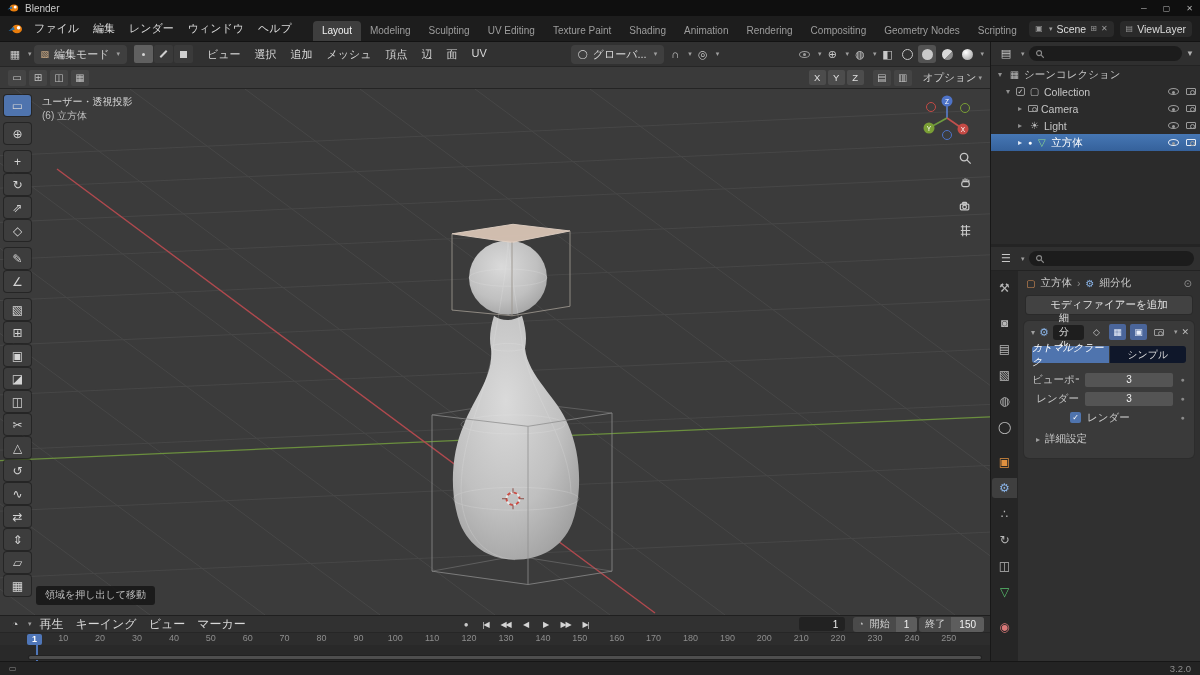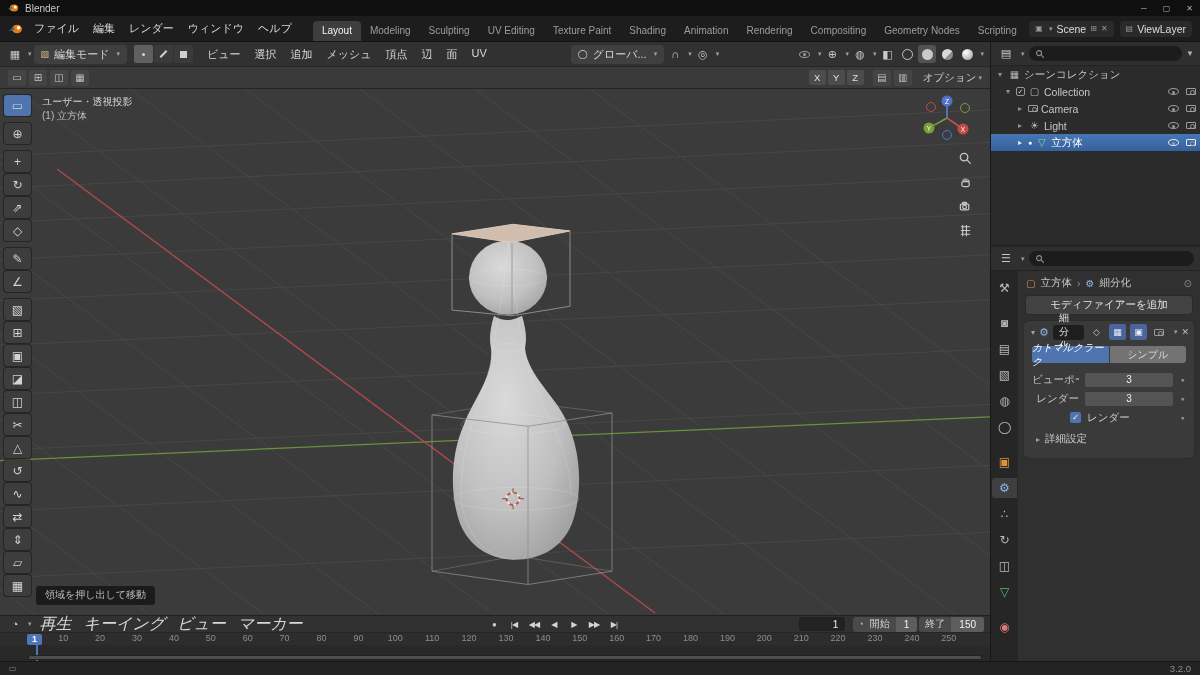--- a/index.html
+++ b/index.html
@@ -57,21 +57,21 @@
   .tool-btn.gap { margin-top:5px; }
   .tglyph { font-size:12px; color:#d4d4d4; line-height:1; }
   .gizmo { position:absolute; right:12px; top:2px; }
   .navcol { position:absolute; right:16px; top:60px; display:flex; flex-direction:column; gap:6px; align-items:center; }
   .nav-btn { width:18px; height:18px; border-radius:50%; display:flex; align-items:center; justify-content:center; }
   .hint { position:absolute; left:36px; bottom:10px; background:rgba(25,25,25,.92); border-radius:3px; padding:2px 9px 3px; font-size:10px; color:#c0c0c0; }
 
   
   .timeline { height:46px; display:flex; flex-direction:column; border-top:1px solid #1f1f1f; }
   .tl-header { height:16px; background:#313131; display:flex; align-items:center; gap:2px; padding:0 6px; font-size:10.5px; color:#cfcfcf; }
-  .tl-header .menu-item { padding:0 6px; font-size:16px;font-style:italic; }
+  .tl-header .menu-item { padding:0 6px; font-size:12px; }
   .tr-btn { min-width:17px; text-align:center; font-size:8px; color:#d5d5d5; letter-spacing:-1px; }
   .frame-field { width:46px; height:14px; background:#222222; border-radius:3px; color:#efefef; font-size:10px; display:flex; align-items:center; justify-content:flex-end; padding:0 7px; }
   .se-pill { display:flex; align-items:center; background:#4a4a4a; border-radius:3px; overflow:hidden; font-size:10px; height:15px; }
   .se-label { padding:12px 6px; color:#d5d5d5; }
   .se-val { background:#5d5d5d; padding:0 8px; color:#f2f2f2; height:100%; display:flex; align-items:center; }
   .tl-ruler { height:13px; background:#2d2d2d; border-top:1px solid #262626; position:relative; font-size:9px; color:#8d8d8d; }
   .tick { position:absolute; top:0; transform:translateX(-50%); }
   .cf-badge { position:absolute; left:27px; top:1px; background:#4f76b8; color:#fff; border-radius:2px; padding:0 5px; height:11px; line-height:11px; font-size:9px; font-weight:bold; z-index:2; }
   .tl-track { flex:1; background:#292929; position:relative; }
   .playhead { position:absolute; left:36px; top:0; bottom:0; width:2px; background:#4f76b8; }
@@ -108,21 +108,21 @@
   .pr-content { flex:1; min-width:0; display:flex; flex-direction:column; font-size:10.5px; color:#c9c9c9; }
   .crumbs { height:24px; display:flex; align-items:center; gap:5px; padding:0 8px; }
   .crumb-ico { font-size:10px; }
   .add-mod { margin:1px 8px 7px; height:18px; background:#424242; border-radius:3px; display:flex; align-items:center; justify-content:center; color:#e4e4e4; box-shadow:0 0 0 1px #2a2a2a; }
   .mod-panel { margin:0 6px; background:#3a3a3a; border-radius:5px; padding-bottom:7px; box-shadow:0 0 0 1px #2c2c2c; }
   .mp-head { height:22px; display:flex; align-items:center; gap:4px; padding:0 5px; }
   .name-field { flex:1; min-width:0; height:15px; background:#1e1e1e; border-radius:3px; color:#e9e9e9; font-size:10px; display:flex; align-items:center; padding:0 6px; }
   .mp-tgl { width:17px; height:16px; border-radius:2px; display:flex; align-items:center; justify-content:center; font-size:9px; color:#c6c6c6; flex:none; }
   .mp-tgl.on { background:#4a659a; color:#e9effb; }
   .seg { display:flex; gap:1px; margin:3px 8px 7px; }
-  .seg-btn { flex:1; height:17px; display:flex; align-items:center; justify-content:center; font-size:10px; color:#dddddd; background:#737373; }
+  .seg-btn { flex:1; height:17px; display:flex; align-items:center; justify-content:center; font-size:10px; color:#dddddd; background:#0f172a; }
   .seg-btn:first-child { border-radius:3px 0 0 3px; }
   .seg-btn:last-child { border-radius:0 3px 3px 0; }
   .seg-btn.active { background:#4f74ae; color:#ffffff;font-style:italic; }
   .prow { display:flex; align-items:center; height:19px; padding:0 8px; gap:6px; }
   .plabel { flex:1; text-align:right; color:#c3c3c3; white-space:nowrap; overflow:hidden; }
   .pfield { width:88px; height:14px; background:#545454; border-radius:2px; color:#f0f0f0; font-size:10px; display:flex; align-items:center; justify-content:center; flex:none; }
   .pdot { width:7px; color:#8a8a8a; font-size:7px; text-align:center; }
   .cb { width:11px; height:11px; background:#4f74ae; border-radius:2px; color:#fff; font-size:8px; display:flex; align-items:center; justify-content:center; flex:none; }
   .adv { padding:5px 10px; color:#cfcfcf; display:flex; align-items:center; gap:5px; }
 </style>
@@ -362,21 +362,21 @@
             <g stroke="#8a4a44" stroke-width="1">
               <line x1="513" y1="419" x2="513" y2="424"></line>
               <line x1="513" y1="436" x2="513" y2="441"></line>
               <line x1="502" y1="430" x2="507" y2="430"></line>
               <line x1="519" y1="430" x2="524" y2="430"></line>
             </g>
           </g>
         </svg>
 
         <div class="vp-label1">ユーザー・透視投影</div>
-        <div class="vp-label2">(1) 立方体</div>
+        <div class="vp-label2">(6) 立方体</div>
 
         <div class="toolbar">
             <div class="tool-btn active">
               <span class="tglyph">▭</span>
             </div>
             <div class="tool-btn gap">
               <span class="tglyph">⊕</span>
             </div>
             <div class="tool-btn gap">
               <span class="tglyph">+</span>

